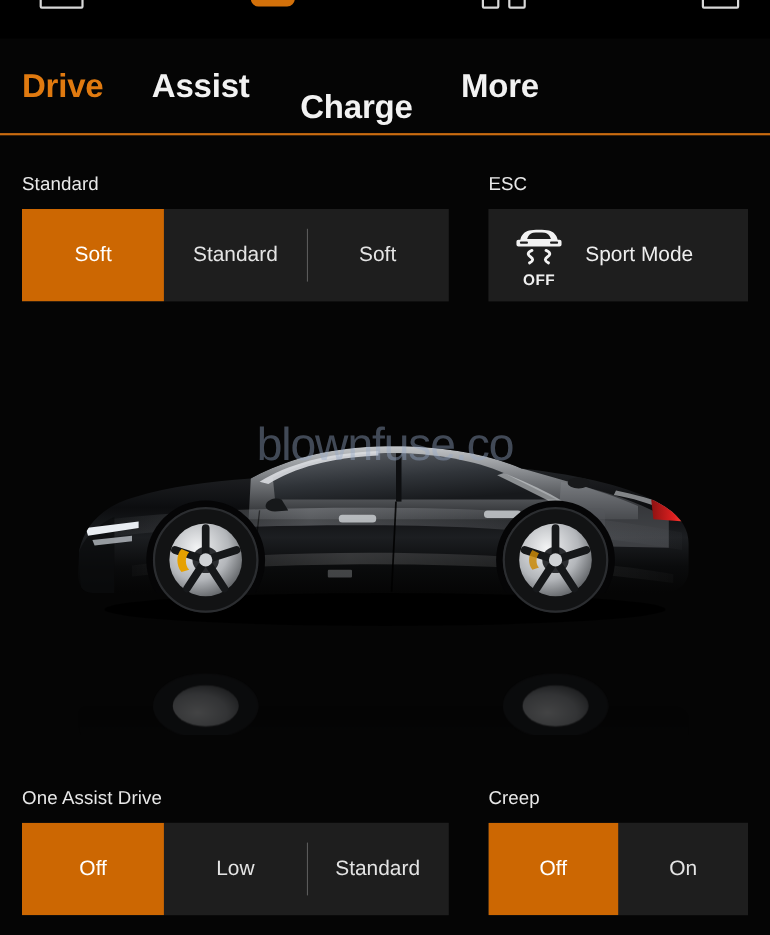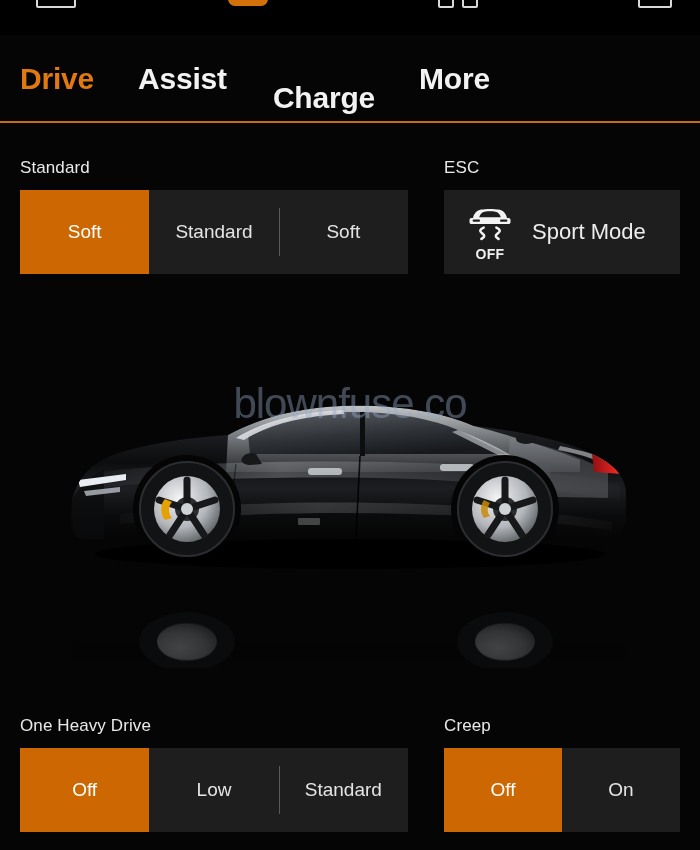--- a/index.html
+++ b/index.html
@@ -148,21 +148,21 @@
   #esc-icon svg { display: block; }
   #esc-off {
     font-size: 14px;
     font-weight: 600;
     color: #f0f0f0;
     line-height: 1;
     margin-top: 1px;
     letter-spacing: 0.3px;
   }
   #esc-label {
-    font-size: 22px;
+    font-size: 19px;
     color: #ededed;
     margin-left: 14px;
   }
 
   
   #stage {
     position: absolute;
     left: 0; top: 280px;
     width: 700px; height: 420px;
     overflow: hidden;
@@ -406,21 +406,21 @@
           <path d="M424 150 C420 145 420 137 424 132 L430 135 C427 139 427 145 430 148 Z" fill="#c98a08" opacity="0.85"></path>
         </g>
 
         <path d="M196 86 C190 84 184 86 182 90 C180 94 184 97 190 97 L202 96 Z" fill="#16181a"></path>
 
         <ellipse cx="466" cy="71" rx="10" ry="5" fill="#18191b"></ellipse>
       </svg>
     </div>
   </div>
 
-  <div class="group-label" style="left:20px; top:716px;">One Heavy Drive</div>
+  <div class="group-label" style="left:20px; top:716px;">One Assist Drive</div>
   <div class="segmented" style="left:20px; top:748px; width:388px; height:84px;">
     <div class="seg on">Off</div>
     <div class="seg">Low</div>
     <div class="seg div">Standard</div>
   </div>
 
   <div class="group-label" style="left:444px; top:716px;">Creep</div>
   <div class="segmented" style="left:444px; top:748px; width:236px; height:84px;">
     <div class="seg on">Off</div>
     <div class="seg">On</div>

